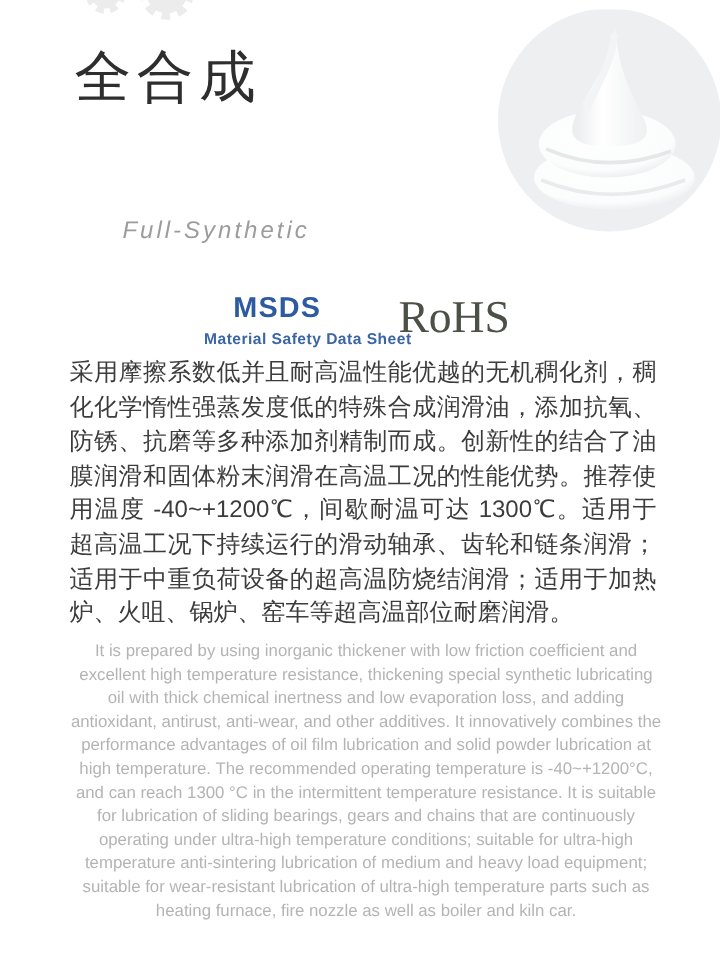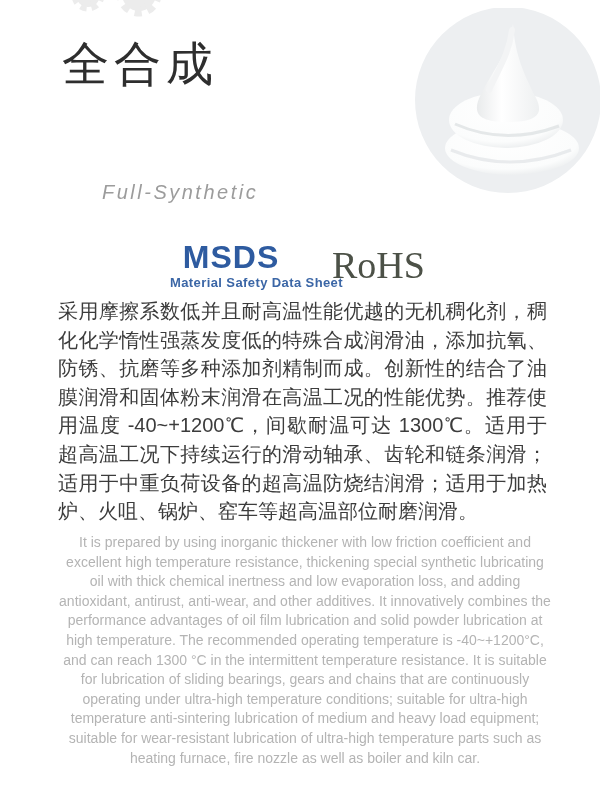--- a/index.html
+++ b/index.html
@@ -29,21 +29,21 @@
   #badges{position:absolute;left:62px;top:240px;height:52px;width:480px;}
   #sgs-badge{position:absolute;left:0;top:2px;width:90px;height:44px;}
   #sgs-text{
     position:absolute;right:6px;bottom:4px;color:#68696b;font-weight:bold;
     font-size:33px;letter-spacing:1px;line-height:1;font-stretch:condensed;
   }
   #sgs-line-h{position:absolute;left:0;bottom:0;width:90px;height:2px;background:#c1874e;}
   #sgs-line-v{position:absolute;right:0;bottom:0;width:2px;height:40px;background:#c1874e;}
   #msds-badge{position:absolute;left:108px;top:2px;width:122px;height:46px;text-align:center;}
   #msds-text{
-    color:#2e5ba0;font-weight:bold;font-size:32px;line-height:30px;letter-spacing:1px;
+    color:#2e5ba0;font-weight:bold;font-size:24px;line-height:30px;letter-spacing:1px;
   }
   #msds-sub{
     color:#3b66a6;font-size:13px;font-weight:bold;letter-spacing:0.4px;
     margin-top:3px;white-space:nowrap;
   }
   #rohs-badge{
     position:absolute;left:238px;top:4px;color:#4c5147;
     font-family:"Liberation Serif", serif;font-size:38px;line-height:42px;margin-left:32px;
   }
   

